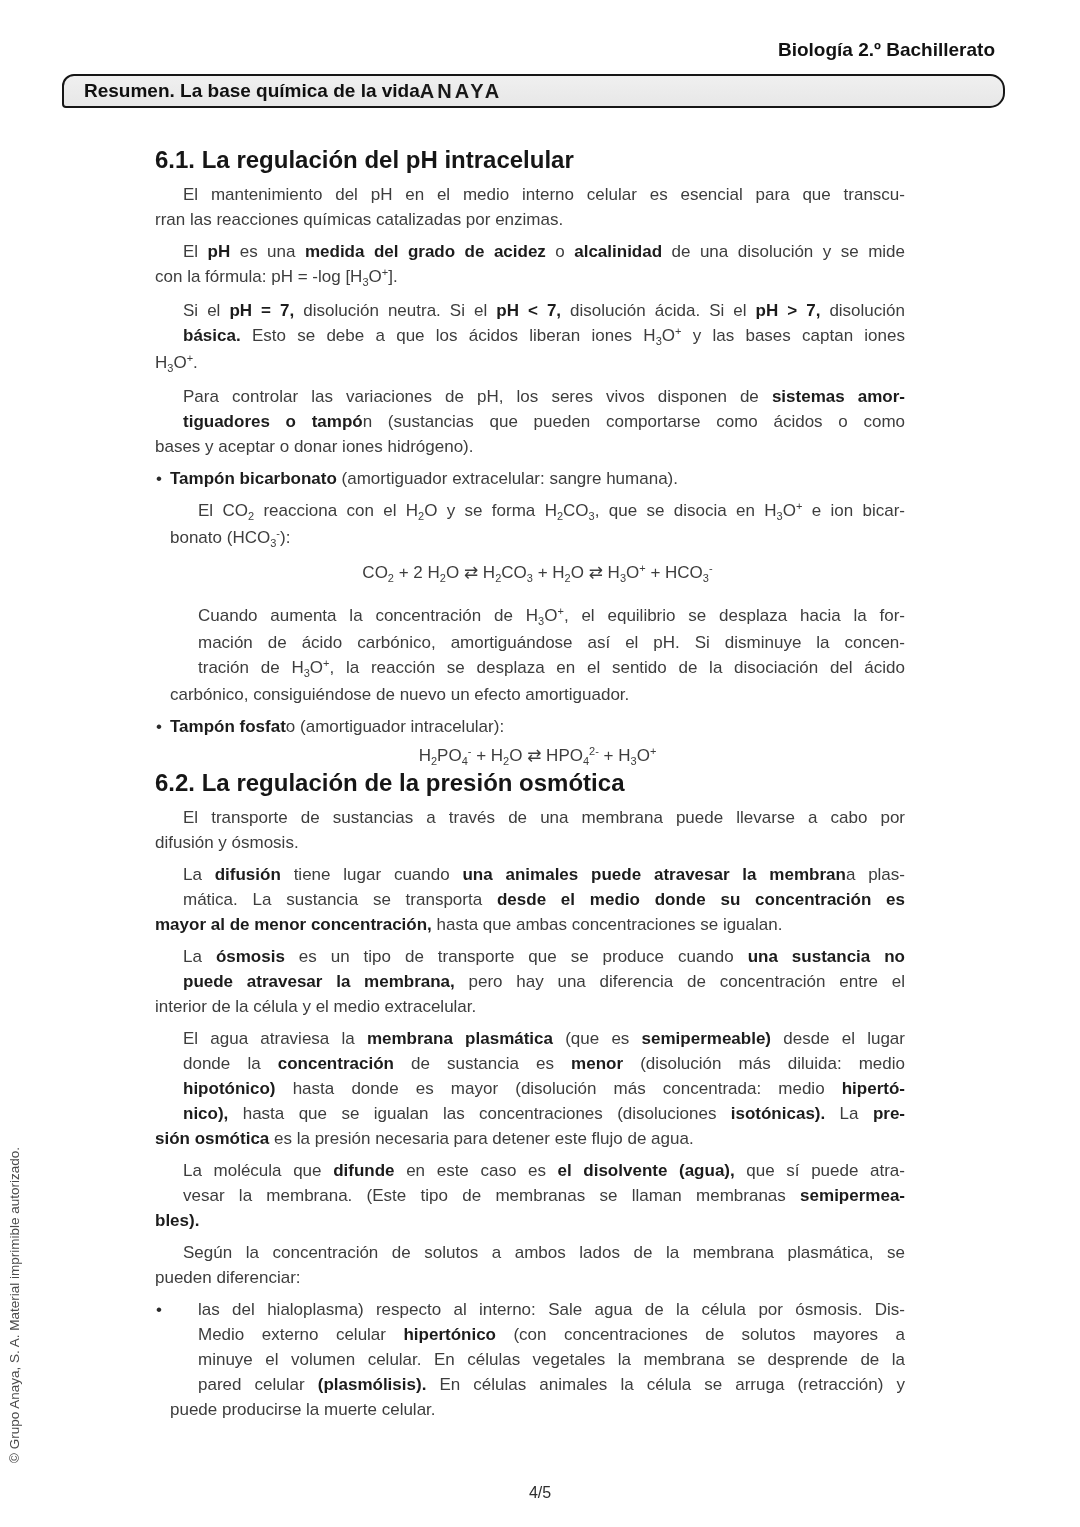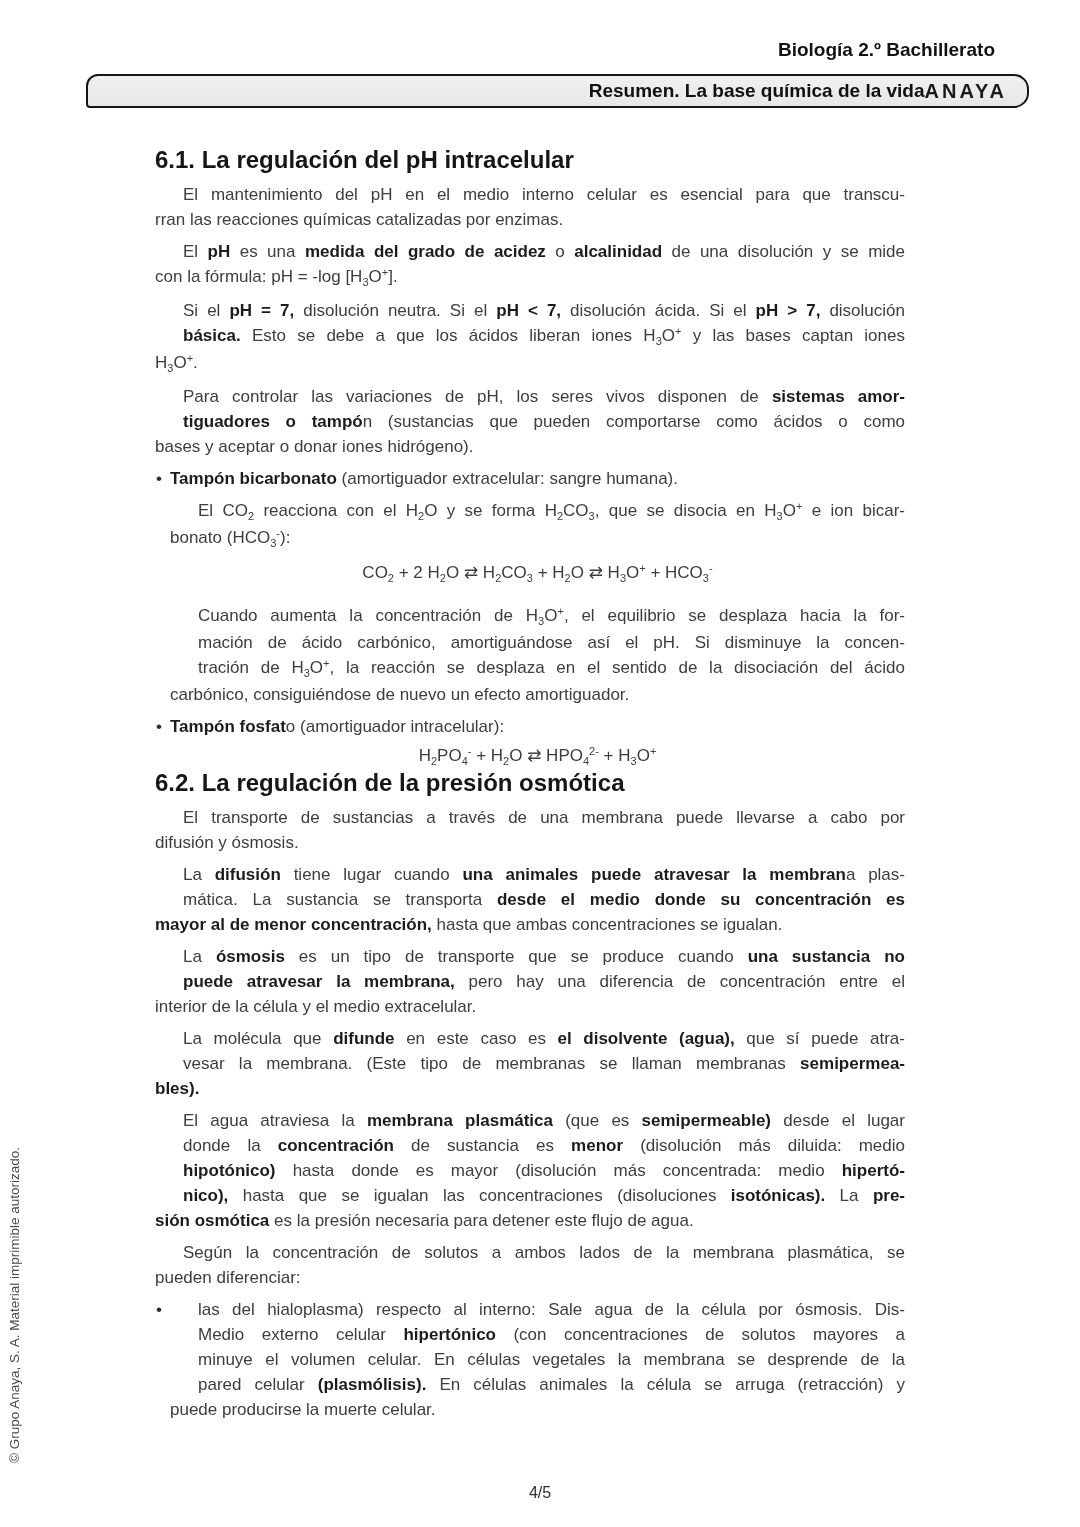--- a/index.html
+++ b/index.html
@@ -4,21 +4,21 @@
 <style>
   html,body{margin:0;padding:0;background:#ffffff;}
   body{font-family:"Liberation Sans","DejaVu Sans",sans-serif;}
   .page{position:relative;width:1080px;height:1527px;background:#ffffff;margin:0 auto;overflow:hidden;}
 
   .doc-header{position:absolute;top:39px;right:85px;font-size:19px;font-weight:700;color:#121212;}
 
   .banner{position:absolute;top:74px;left:62px;width:943px;height:34px;box-sizing:border-box;
     border:2px solid #161616;border-radius:12px 15px 15px 4px;
     background:linear-gradient(#f0f0f0,#e7e7e7);
-    display:flex;align-items:center;justify-content:flex-end;padding:0 20px;margin-left:24px;}
+    display:flex;align-items:center;justify-content:flex-start;padding:0 20px;}
   .banner-title{font-weight:700;font-size:19px;color:#101010;}
   .banner-logo{font-weight:700;font-size:20px;letter-spacing:3px;color:#1a1a1a;}
 
   .content{position:absolute;top:147px;left:155px;width:750px;font-size:17px;color:#3d3d3d;}
   h2.sec{font-size:24px;font-weight:700;color:#161616;margin:0 0 10px;line-height:25px;}
   .sec62{margin-top:26px;}
 
   .para{margin:0 0 7px;}
   .tline{line-height:25px;min-height:25px;}
   .just{text-align:justify;text-align-last:justify;text-justify:inter-word;margin-left:28px;}
@@ -120,30 +120,30 @@
         <div class="tline just"><span>La </span><span class="b">difusión</span><span> tiene lugar cuando </span><span class="b">una animales puede atravesar la membran</span><span>a plas-</span></div>
         <div class="tline just"><span>mática. La sustancia se transporta </span><span class="b">desde el medio donde su concentración es</span></div>
         <div class="tline"><span class="b">mayor al de menor concentración,</span><span> hasta que ambas concentraciones se igualan.</span></div>
       </div>
     <div class="para">
         <div class="tline just"><span>La </span><span class="b">ósmosis</span><span> es un tipo de transporte que se produce cuando </span><span class="b">una sustancia no</span></div>
         <div class="tline just"><span class="b">puede atravesar la membrana,</span><span> pero hay una diferencia de concentración entre el</span></div>
         <div class="tline"><span>interior de la célula y el medio extracelular.</span></div>
       </div>
     <div class="para">
-        <div class="tline just"><span>La molécula que </span><span class="b">difunde</span><span> en este caso es </span><span class="b">el disolvente (agua),</span><span> que sí puede atra-</span></div>
-        <div class="tline just"><span>vesar la membrana. (Este tipo de membranas se llaman membranas </span><span class="b">semipermea-</span></div>
-        <div class="tline"><span class="b">bles).</span></div>
-      </div>
-    <div class="para">
         <div class="tline just"><span>El agua atraviesa la </span><span class="b">membrana plasmática</span><span> (que es </span><span class="b">semipermeable)</span><span> desde el lugar</span></div>
         <div class="tline just"><span>donde la </span><span class="b">concentración</span><span> de sustancia es </span><span class="b">menor</span><span> (disolución más diluida: medio</span></div>
         <div class="tline just"><span class="b">hipotónico)</span><span> hasta donde es mayor (disolución más concentrada: medio </span><span class="b">hipertó-</span></div>
         <div class="tline just"><span class="b">nico),</span><span> hasta que se igualan las concentraciones (disoluciones </span><span class="b">isotónicas).</span><span> La </span><span class="b">pre-</span></div>
         <div class="tline"><span class="b">sión osmótica</span><span> es la presión necesaria para detener este flujo de agua.</span></div>
+      </div>
+    <div class="para">
+        <div class="tline just"><span>La molécula que </span><span class="b">difunde</span><span> en este caso es </span><span class="b">el disolvente (agua),</span><span> que sí puede atra-</span></div>
+        <div class="tline just"><span>vesar la membrana. (Este tipo de membranas se llaman membranas </span><span class="b">semipermea-</span></div>
+        <div class="tline"><span class="b">bles).</span></div>
       </div>
     <div class="para">
         <div class="tline just"><span>Según la concentración de solutos a ambos lados de la membrana plasmática, se</span></div>
         <div class="tline"><span>pueden diferenciar:</span></div>
       </div>
 
     <div class="bullet">
       <span class="dot">•</span>
       <div>
           <div class="tline just"><span>las del hialoplasma) respecto al interno: Sale agua de la célula por ósmosis. Dis-</span></div>

